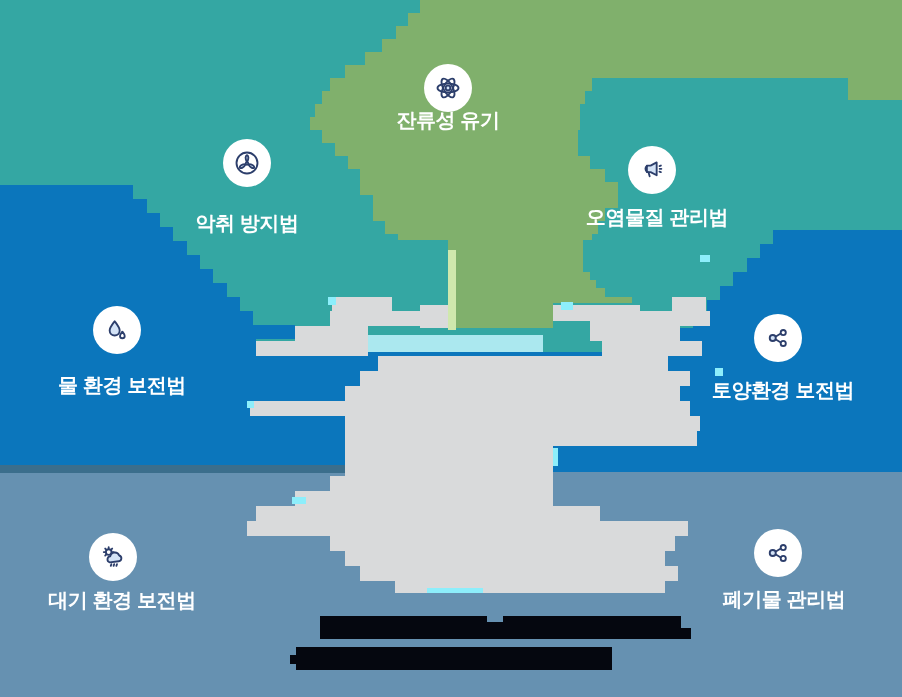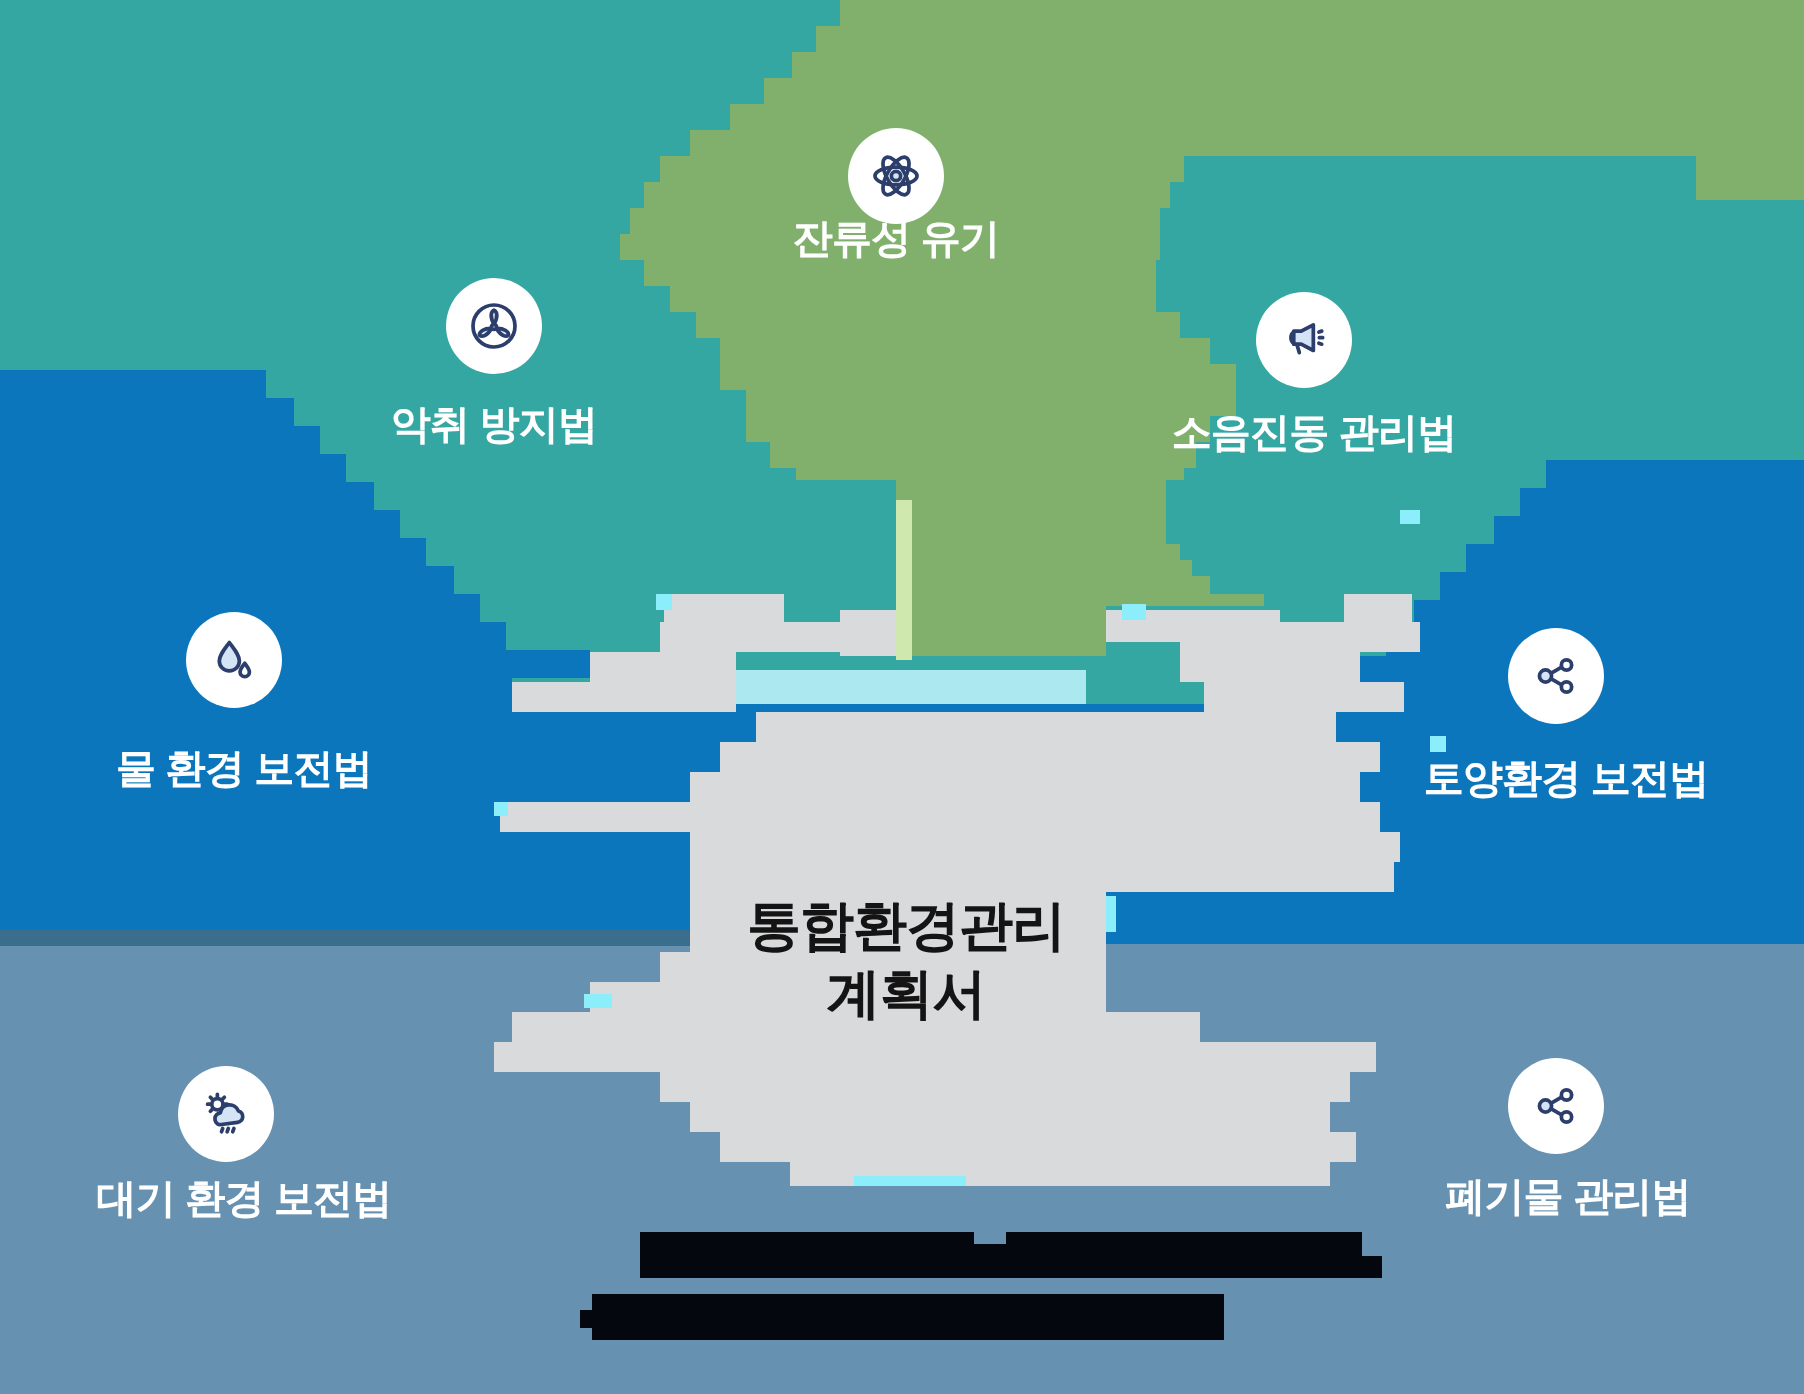--- a/index.html
+++ b/index.html
@@ -164,38 +164,38 @@
   <div class="node">
     <div class="circle" style="left:223px;top:139px">
       <svg viewBox="0 0 24 24">
         <circle class="ln" cx="12" cy="12" r="9"></circle>
         <path class="fl" d="M12 11.2 C10.2 8.2 10.6 5.8 12 5.2 C13.4 5.8 13.8 8.2 12 11.2 Z"></path>
         <path class="fl" d="M12 11.2 C10.2 8.2 10.6 5.8 12 5.2 C13.4 5.8 13.8 8.2 12 11.2 Z" transform="rotate(120 12 12.4)"></path>
         <path class="fl" d="M12 11.2 C10.2 8.2 10.6 5.8 12 5.2 C13.4 5.8 13.8 8.2 12 11.2 Z" transform="rotate(240 12 12.4)"></path>
         <circle class="fl" cx="12" cy="12.4" r="1.1"></circle>
       </svg>
     </div>
-    <div class="label" style="left:107px;top:199px">
+    <div class="label" style="left:107px;top:209px">
       <div>악취 방지법</div>
     </div>
   </div>
 
   <div class="node">
     <div class="circle" style="left:628px;top:146px">
       <svg viewBox="0 0 24 24">
         <path class="fl" d="M16 5.5 L16 16.5 L10.8 13.8 L7.6 13.8 L7.6 8.2 L10.8 8.2 Z"></path>
         <path class="ln" d="M7.6 8.6 A3 3 0 0 0 7.6 13.4"></path>
         <path class="ln" d="M9 14 L10 17.4"></path>
         <path class="ln" d="M18.4 8.6 L19.6 8.2"></path>
         <path class="ln" d="M18.6 11 L20 11"></path>
         <path class="ln" d="M18.4 13.4 L19.6 13.8"></path>
       </svg>
     </div>
     <div class="label" style="left:517px;top:203px">
-      <div>소음진동 관리법</div>
+      <div>오염물질 관리법</div>
     </div>
   </div>
 
   <div class="node">
     <div class="circle" style="left:93px;top:306px">
       <svg viewBox="0 0 24 24">
         <path class="fl" d="M10 4.5 C12.6 8 14.3 10 14.3 12.4 A4.3 4.3 0 1 1 5.7 12.4 C5.7 10 7.4 8 10 4.5 Z"></path>
         <path class="wh" d="M16.6 13.4 C17.8 15 18.6 16 18.6 17.1 A2 2 0 1 1 14.6 17.1 C14.6 16 15.4 15 16.6 13.4 Z"></path>
       </svg>
     </div>
@@ -241,24 +241,20 @@
         <circle class="fl" cx="7.5" cy="12" r="2.6"></circle>
         <circle class="wh" cx="16.5" cy="7.3" r="2.2"></circle>
         <circle class="wh" cx="16.5" cy="16.7" r="2.2"></circle>
       </svg>
     </div>
     <div class="label" style="left:644px;top:585px">
       <div>폐기물 관리법</div>
     </div>
   </div>
 
-  <div class="center-title">
-    <div>통합환경관리</div>
-    <div>계획서</div>
-  </div>
 
   <div class="redacted" style="left:320px;top:616px;width:361px;height:23px"></div>
   <div class="notch" style="left:487px;top:616px;width:16px;height:6px"></div>
   <div class="redacted" style="left:677px;top:628px;width:14px;height:11px"></div>
   <div class="redacted" style="left:296px;top:647px;width:316px;height:23px"></div>
   <div class="redacted" style="left:290px;top:655px;width:8px;height:9px"></div>
 
 </div>
 
 </body></html>

